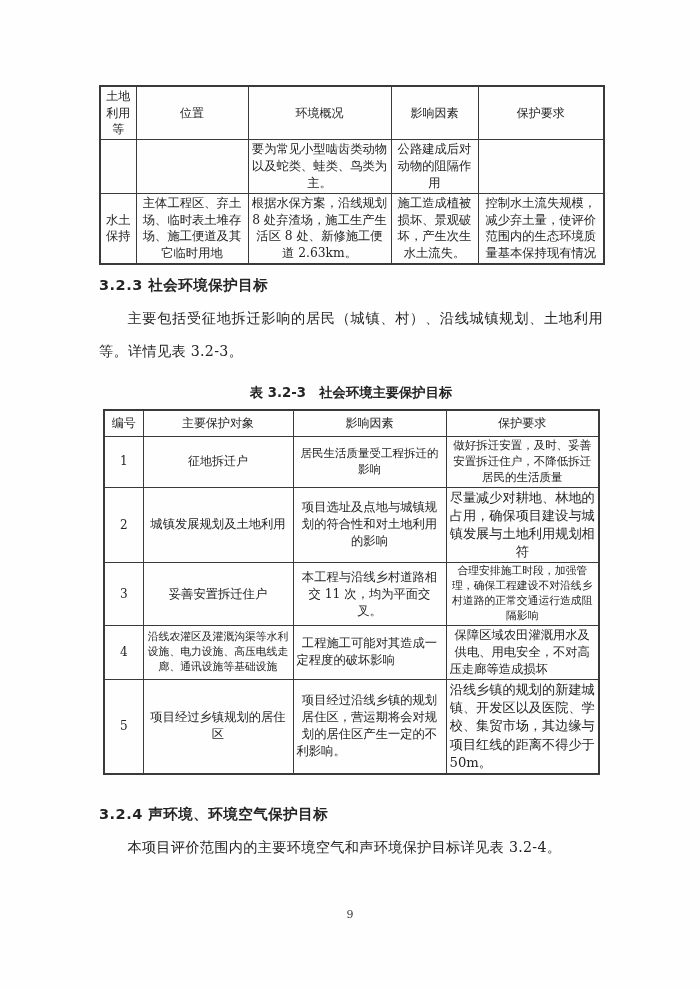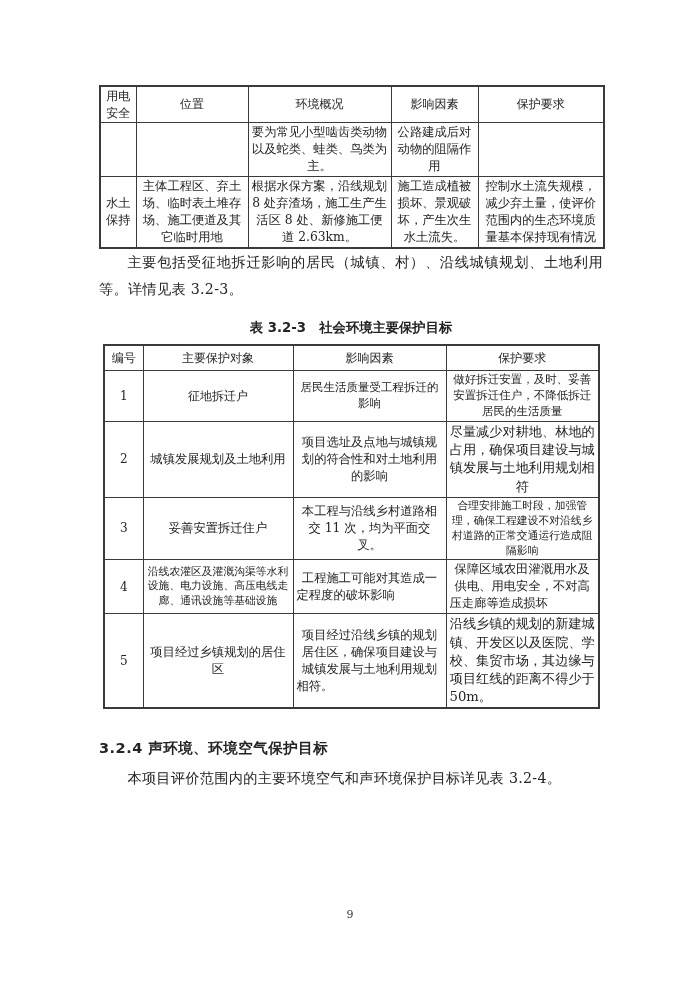--- a/index.html
+++ b/index.html
@@ -42,21 +42,21 @@
   
   .sec-heading{
     font-family:"DejaVu Sans","Liberation Sans",sans-serif;
     font-weight:bold;
     font-size:14.5px;
     margin:11px 0 7px 0;
     letter-spacing:.5px;
   }
   .body-para{
     font-size:14.2px;
-    line-height:27px;
+    line-height:33px;
     text-indent:2em;
     text-align:justify;
     text-justify:inter-character;
     margin:0 0 2px 0;
     letter-spacing:.3px;
   }
   .tbl-caption{
     font-family:"DejaVu Sans","Liberation Sans",sans-serif;
     font-weight:bold;
     font-size:13.3px;
@@ -80,21 +80,21 @@
     <table id="table-continued" class="doc-table">
       <colgroup>
         <col style="width:36px">
           <col style="width:112px">
           <col style="width:143px">
           <col style="width:87px">
           <col style="width:126px">
       </colgroup>
       <tbody>
         <tr class="h33">
-          <th>用电安全</th>
+          <th>土地利用等</th>
           <th>位置</th>
           <th>环境概况</th>
           <th>影响因素</th>
           <th>保护要求</th>
         </tr>
         <tr class="h49">
           <td></td>
           <td></td>
           <td class="t-md">要为常见小型啮齿类动物以及蛇类、蛙类、鸟类为主。</td>
           <td class="t-md">公路建成后对动物的阻隔作用</td>
@@ -103,20 +103,21 @@
         <tr class="h63">
           <td class="t-md">水土保持</td>
           <td class="t-md">主体工程区、弃土场、临时表土堆存场、施工便道及其它临时用地</td>
           <td class="t-md">根据水保方案，沿线规划 8 处弃渣场，施工生产生活区 8 处、新修施工便道 2.63km。</td>
           <td class="t-md">施工造成植被损坏、景观破坏，产生次生水土流失。</td>
           <td class="t-md">控制水土流失规模，减少弃土量，使评价范围内的生态环境质量基本保持现有情况</td>
         </tr>
       </tbody>
     </table>
 
+    <div class="sec-heading">3.2.3 社会环境保护目标</div>
     <p class="body-para">主要包括受征地拆迁影响的居民（城镇、村）、沿线城镇规划、土地利用等。详情见表 3.2-3。</p>
 
     <div class="tbl-caption">表 3.2-3　社会环境主要保护目标</div>
 
     <table id="table-social" class="doc-table">
       <colgroup>
         <col style="width:39px">
           <col style="width:150px">
           <col style="width:153px">
           <col style="width:153px">
@@ -148,21 +149,21 @@
         </tr>
         <tr class="h40">
           <td>4</td>
           <td class="t-xs">沿线农灌区及灌溉沟渠等水利设施、电力设施、高压电线走廊、通讯设施等基础设施</td>
           <td class="t-md al">工程施工可能对其造成一定程度的破坏影响</td>
           <td class="t-md al jst">保障区域农田灌溉用水及供电、用电安全，不对高压走廊等造成损坏</td>
         </tr>
         <tr class="h54">
           <td>5</td>
           <td class="t-md">项目经过乡镇规划的居住区</td>
-          <td class="t-md al jst">项目经过沿线乡镇的规划居住区，确保项目建设与城镇发展与土地利用规划相符。</td>
+          <td class="t-md al jst">项目经过沿线乡镇的规划居住区，营运期将会对规划的居住区产生一定的不利影响。</td>
           <td class="t-lg al jst">沿线乡镇的规划的新建城镇、开发区以及医院、学校、集贸市场，其边缘与项目红线的距离不得少于 50m。</td>
         </tr>
       </tbody>
     </table>
 
     <div class="sec-heading" style="margin-top:30px;">3.2.4 声环境、环境空气保护目标</div>
     <p class="body-para">本项目评价范围内的主要环境空气和声环境保护目标详见表 3.2-4。</p>
 
   </div>
 

